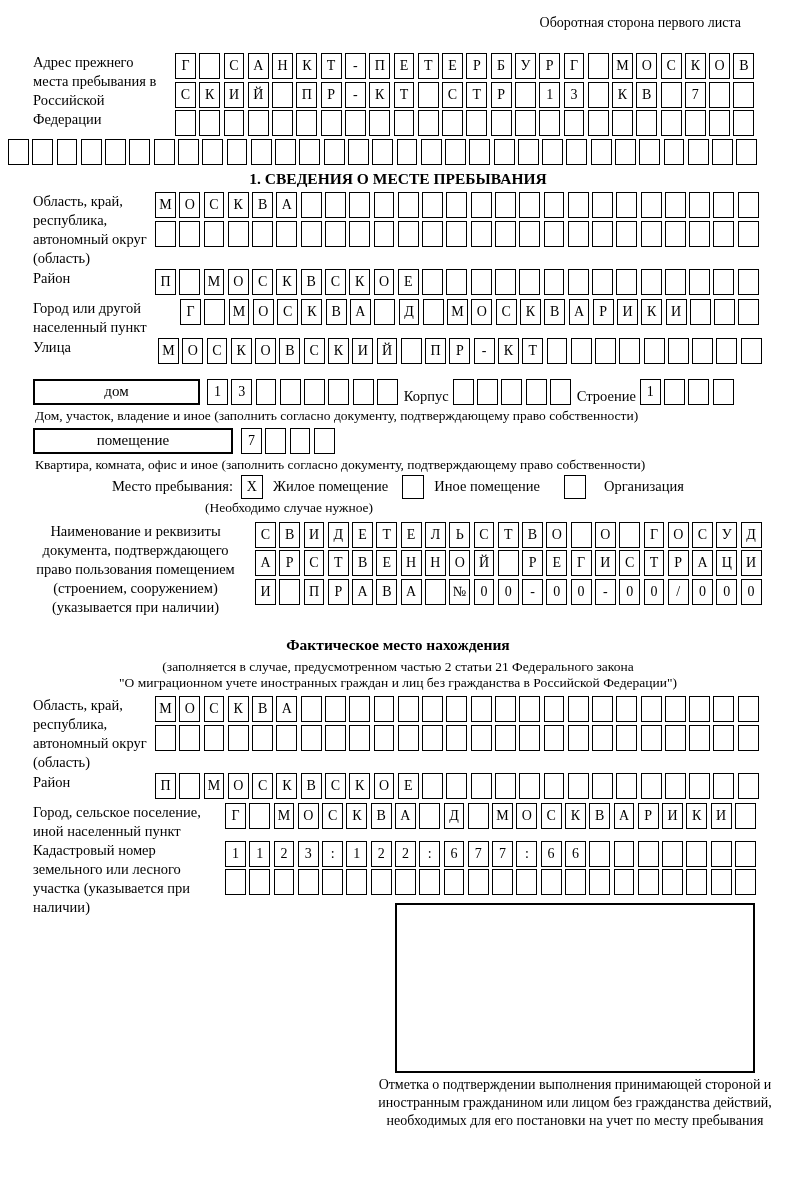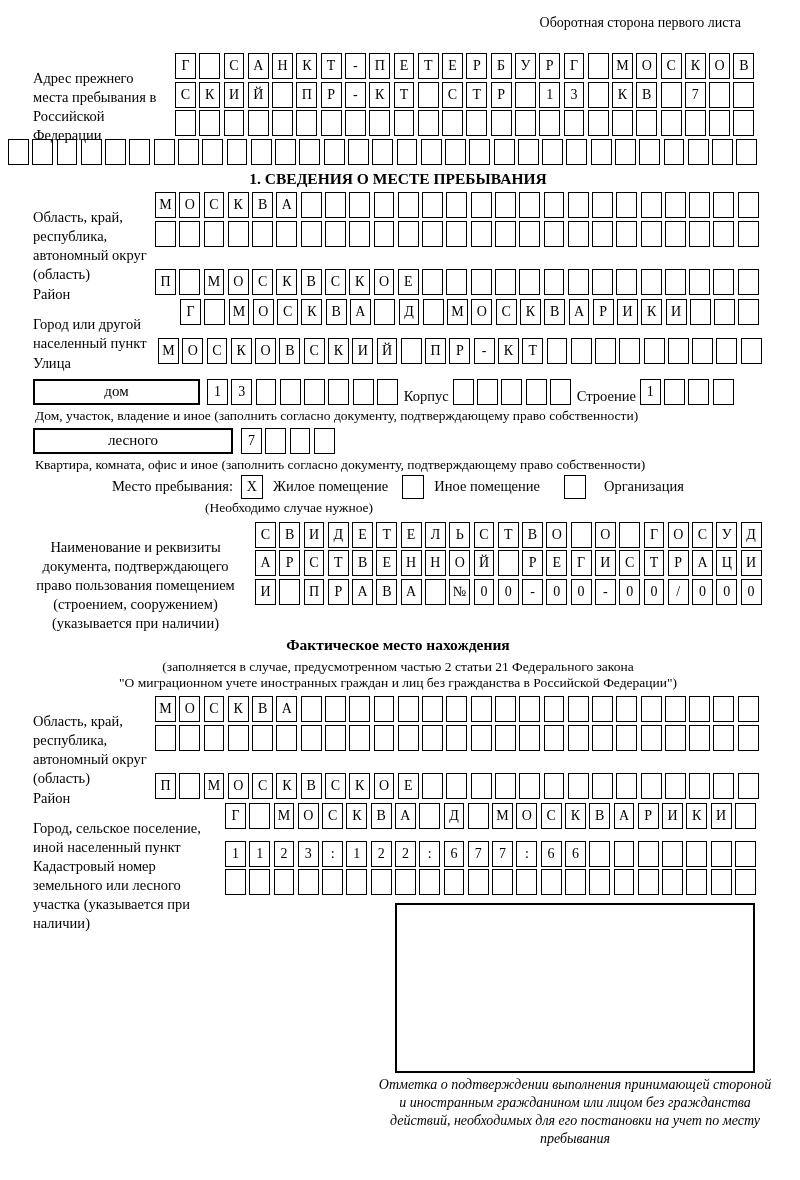--- a/index.html
+++ b/index.html
@@ -16,21 +16,21 @@
   .cells-row { display:flex; gap:3.4px; }
   .cells-row + .cells-row { margin-top:2.6px; }
   .cell {
     flex:0 0 20.9px; width:20.9px; height:26px;
     border:1.8px solid #000;
     display:flex; align-items:center; justify-content:center;
     font-size:14px; line-height:1;
   }
 
   .field { position:relative; }
-  .field-label { position:absolute; left:0; top:16px; font-size:14.5px; line-height:19px; }
+  .field-label { position:absolute; left:0; top:0; font-size:14.5px; line-height:19px; }
   .ml-prev    { margin-left:142px; }
   .lb-prev    { width:135px; }
   .ml-region  { margin-left:122px; }
   .lb-region  { width:115px; }
   .ml-city1   { margin-left:147px; }
   .lb-city1   { width:140px; }
   .ml-street  { margin-left:125px; }
   .ml-doc     { margin-left:222px; }
   .lb-doc     { width:205px;text-align:center; }
   .ml-city2   { margin-left:192px; }
@@ -65,21 +65,21 @@
   .stay-note { font-size:13.5px; margin-left:172px; margin-top:1px; }
 
   .fact-title { text-align:center; font-weight:bold; font-size:15.5px; margin-top:31px; }
 
   .stamp-box {
     width:360px; height:170px; border:2px solid #000;
     margin-left:362px; margin-top:8px;
   }
   .stamp-note {
     width:400px; margin-left:342px; margin-top:3px;
-    text-align:center; font-size:14px; line-height:18px;font-style:italic;
+    text-align:center; font-size:14px; line-height:18px;
   }
 
   .mt3{margin-top:3px}.mt4{margin-top:4px}.mt5{margin-top:5px}.mt6{margin-top:6px}
   .mt12{margin-top:12px}.mt13{margin-top:13px}.mt22{margin-top:22px}
   .gap6{width:6px;flex:0 0 6px}.gap4{width:4px;flex:0 0 4px}.gap8{width:8px;flex:0 0 8px}
   .gap10{width:10px;flex:0 0 10px}.gap14{width:14px;flex:0 0 14px}.gap18{width:18px;flex:0 0 18px}.gap24{width:24px;flex:0 0 24px}
 </style>
 </head>
 <body>
 
@@ -386,21 +386,21 @@
     <div class="cells-row">
         <span class="cell">1</span>
         <span class="cell"></span>
         <span class="cell"></span>
         <span class="cell"></span>
       </div>
   </div>
   <div class="caption mt3">Дом, участок, владение и иное (заполнить согласно документу, подтверждающему право собственности)</div>
 
   <div class="apt-row">
-    <div class="wide-box box-kv">лесного</div>
+    <div class="wide-box box-kv">помещение</div>
     <div class="cells-row">
         <span class="cell">7</span>
         <span class="cell"></span>
         <span class="cell"></span>
         <span class="cell"></span>
       </div>
   </div>
   <div class="caption mt3">Квартира, комната, офис и иное (заполнить согласно документу, подтверждающему право собственности)</div>
 
   <div class="stay-row">

